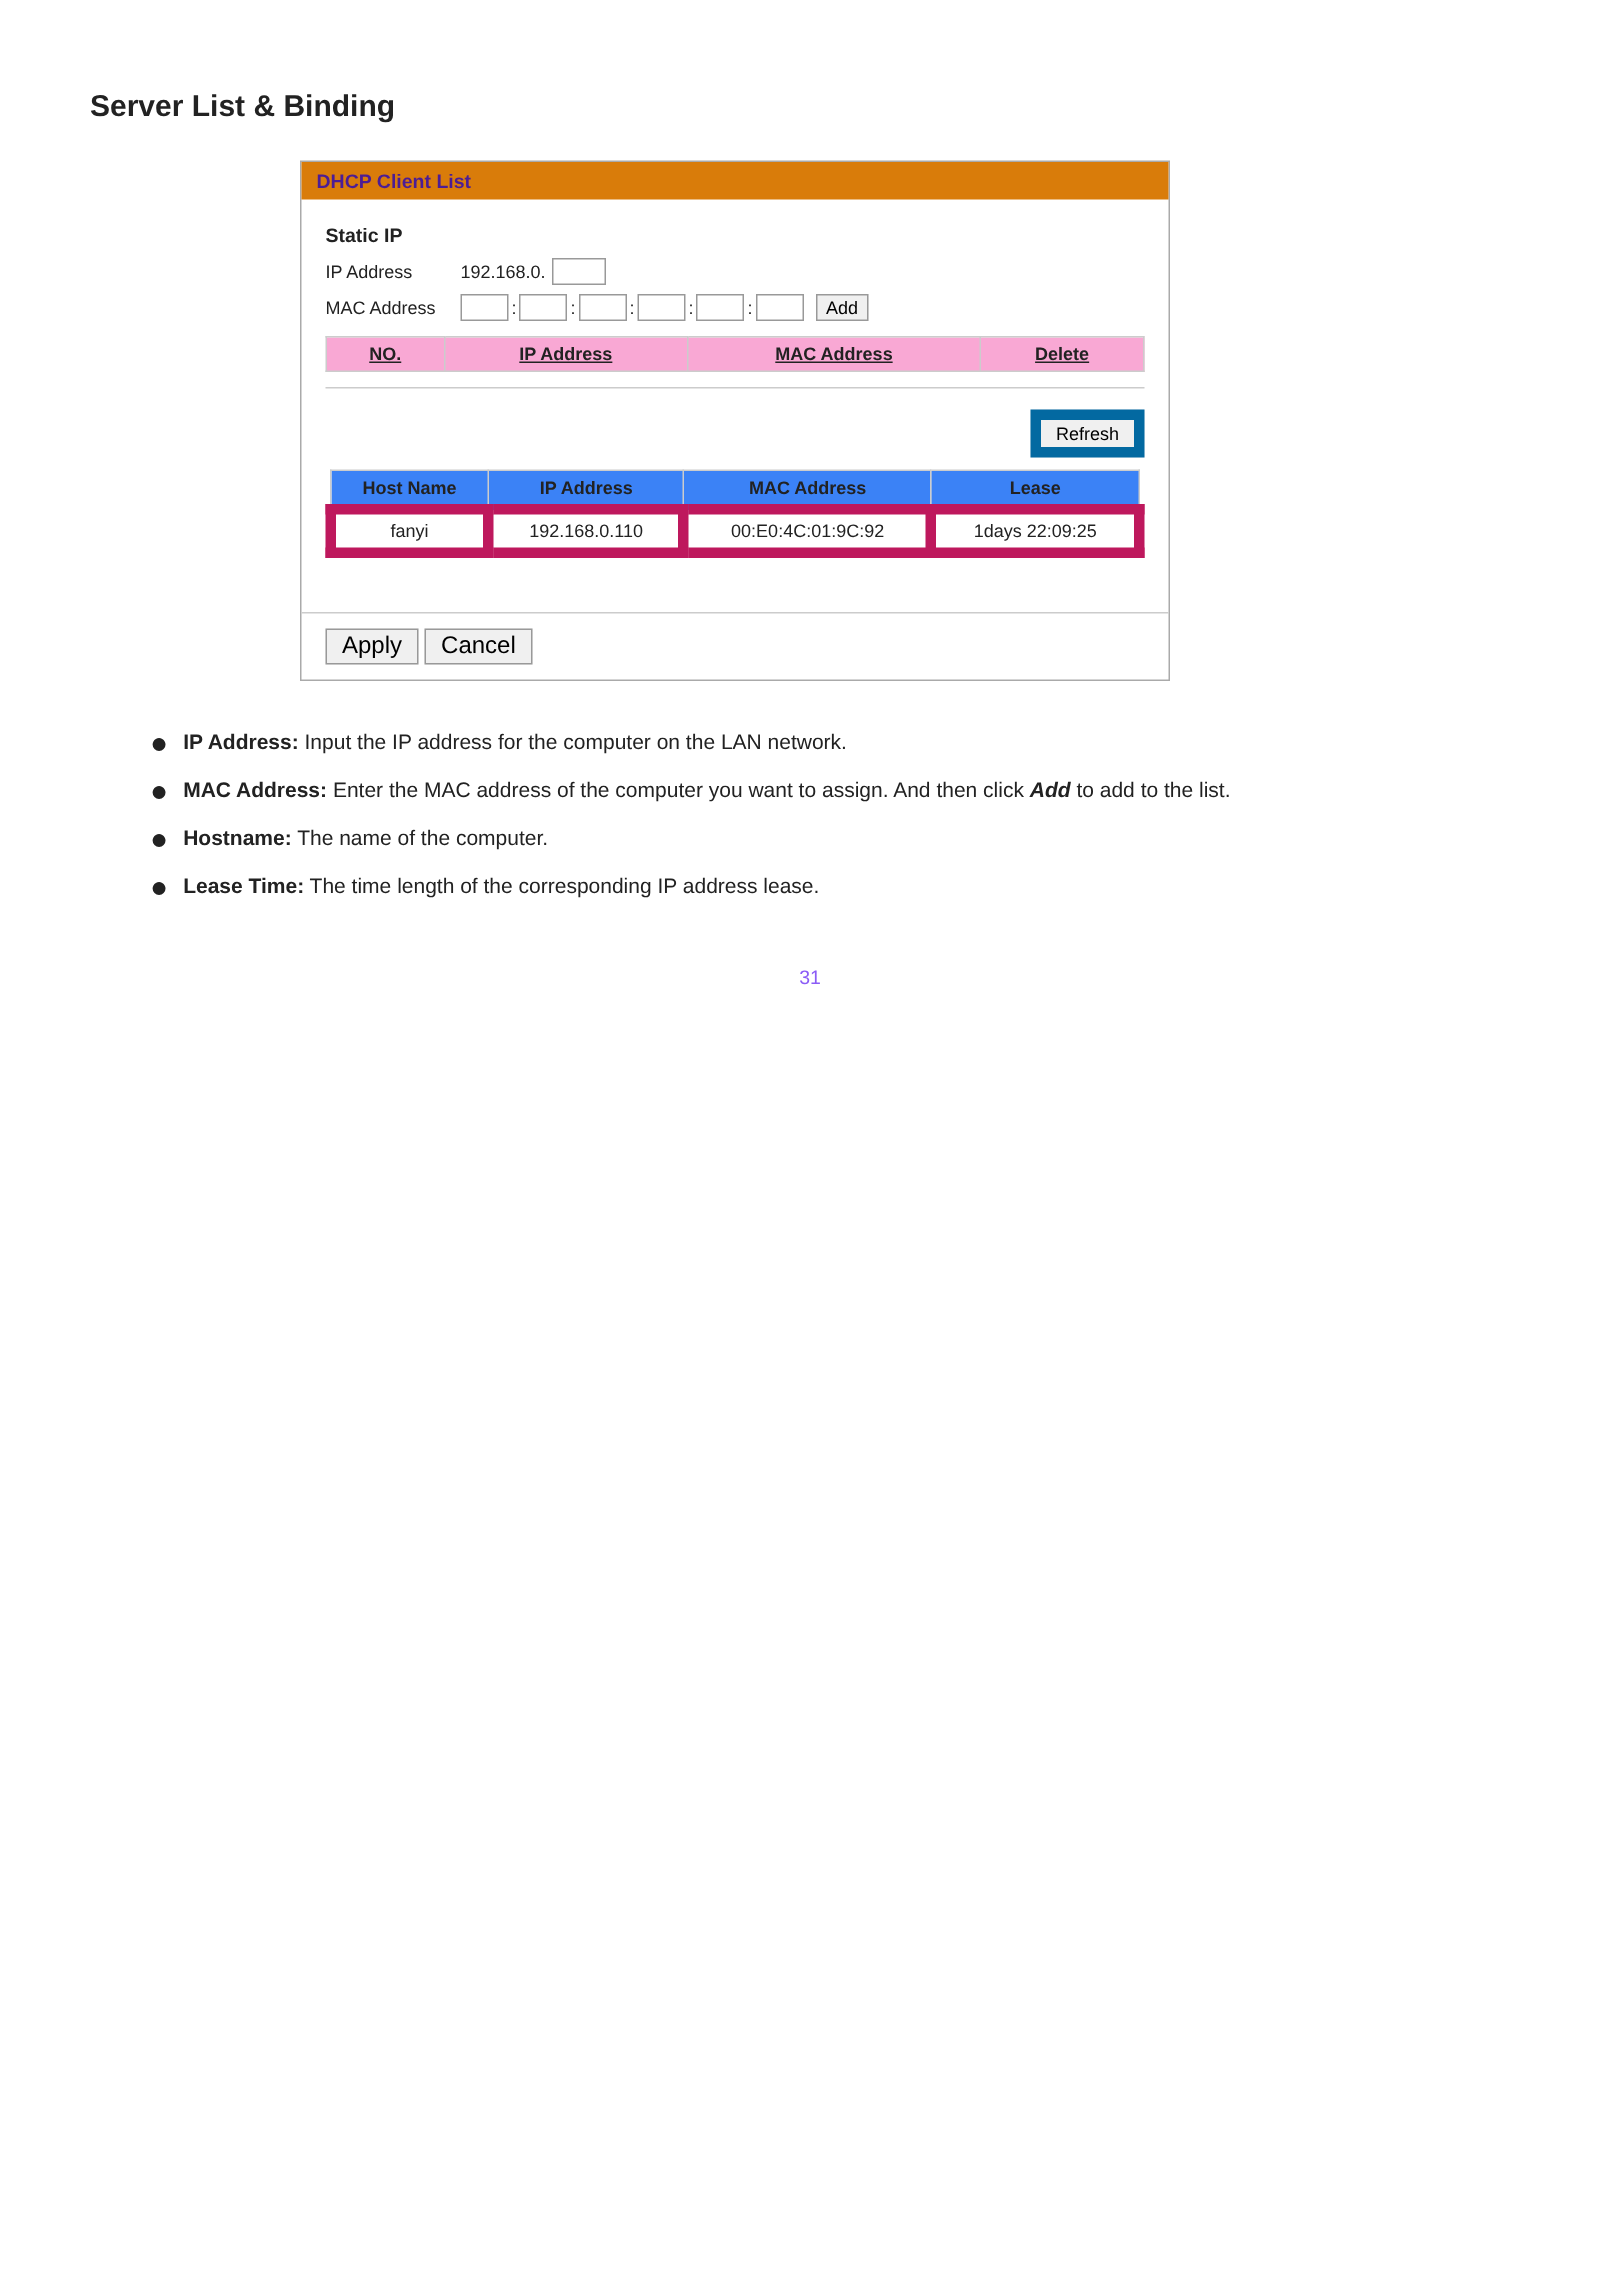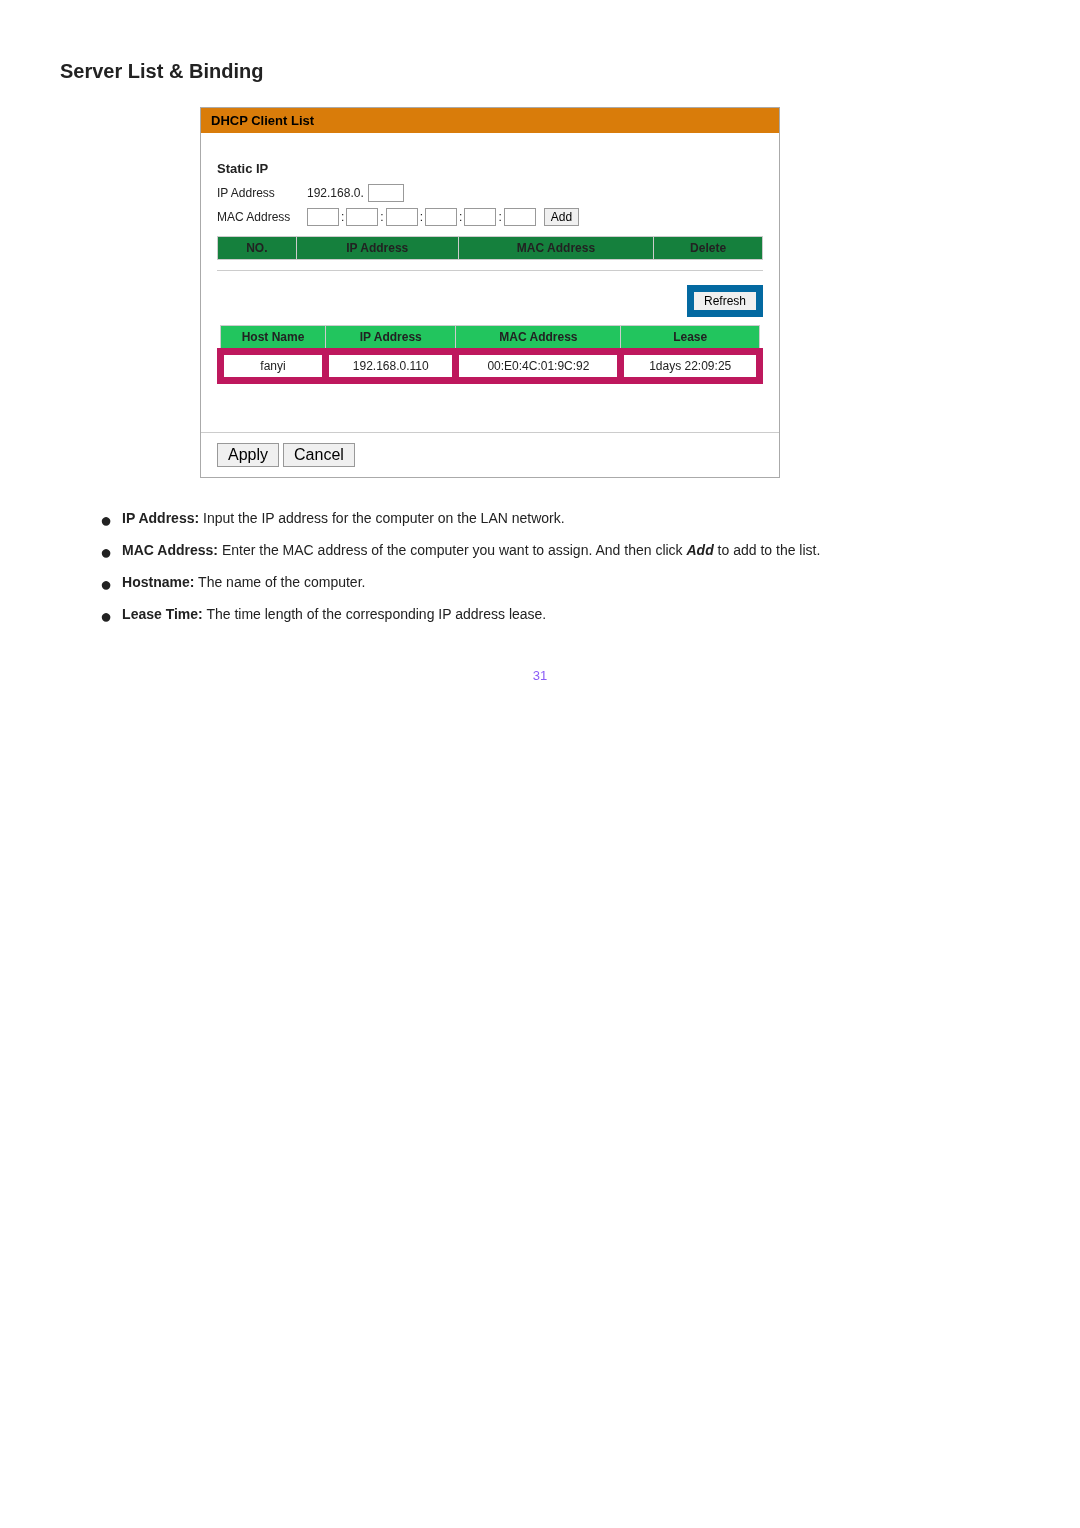--- a/index.html
+++ b/index.html
@@ -27,28 +27,28 @@
 
     .panel {
       border: 1px solid #aaa;
       width: 580px;
       margin-left: 140px;
       margin-bottom: 30px;
     }
 
     .panel-header {
       background: #d97c0a;
-      color: #000000;
+      color: #4c1d95;
       font-size: 13px;
       font-weight: bold;
       padding: 5px 10px;
     }
 
     .panel-body {
-      padding: 28px 16px;
+      padding: 16px 16px;
     }
 
     .section-title {
       font-weight: bold;
       font-size: 13px;
       margin-bottom: 8px;
     }
 
     .form-row {
       display: flex;
@@ -113,23 +113,24 @@
     .static-table {
       width: 100%;
       border-collapse: collapse;
       margin-top: 10px;
       font-size: 12px;
     }
 
     .static-table th {
       border: 1px solid #ccc;
       padding: 4px 8px;
-      background: #15803d;
-      font-weight: bold;
-      text-align: center;
+      background: #f9a8d4;
+      font-weight: bold;
+      text-align: center;
+      text-decoration: underline;
     }
 
     .divider {
       border: none;
       border-top: 1px solid #ccc;
       margin: 10px 0;
     }
 
     .refresh-row {
       display: flex;
@@ -147,21 +148,21 @@
 
     .dynamic-table {
       width: 100%;
       border-collapse: collapse;
       font-size: 12px;
     }
 
     .dynamic-table th {
       border: 1px solid #ccc;
       padding: 4px 8px;
-      background: #22c55e;
+      background: #3b82f6;
       font-weight: bold;
     }
 
     .dynamic-table td {
       border: 7px solid #be185d;
       padding: 4px 8px;
       text-align: center;
     }
 
     .bottom-buttons {

